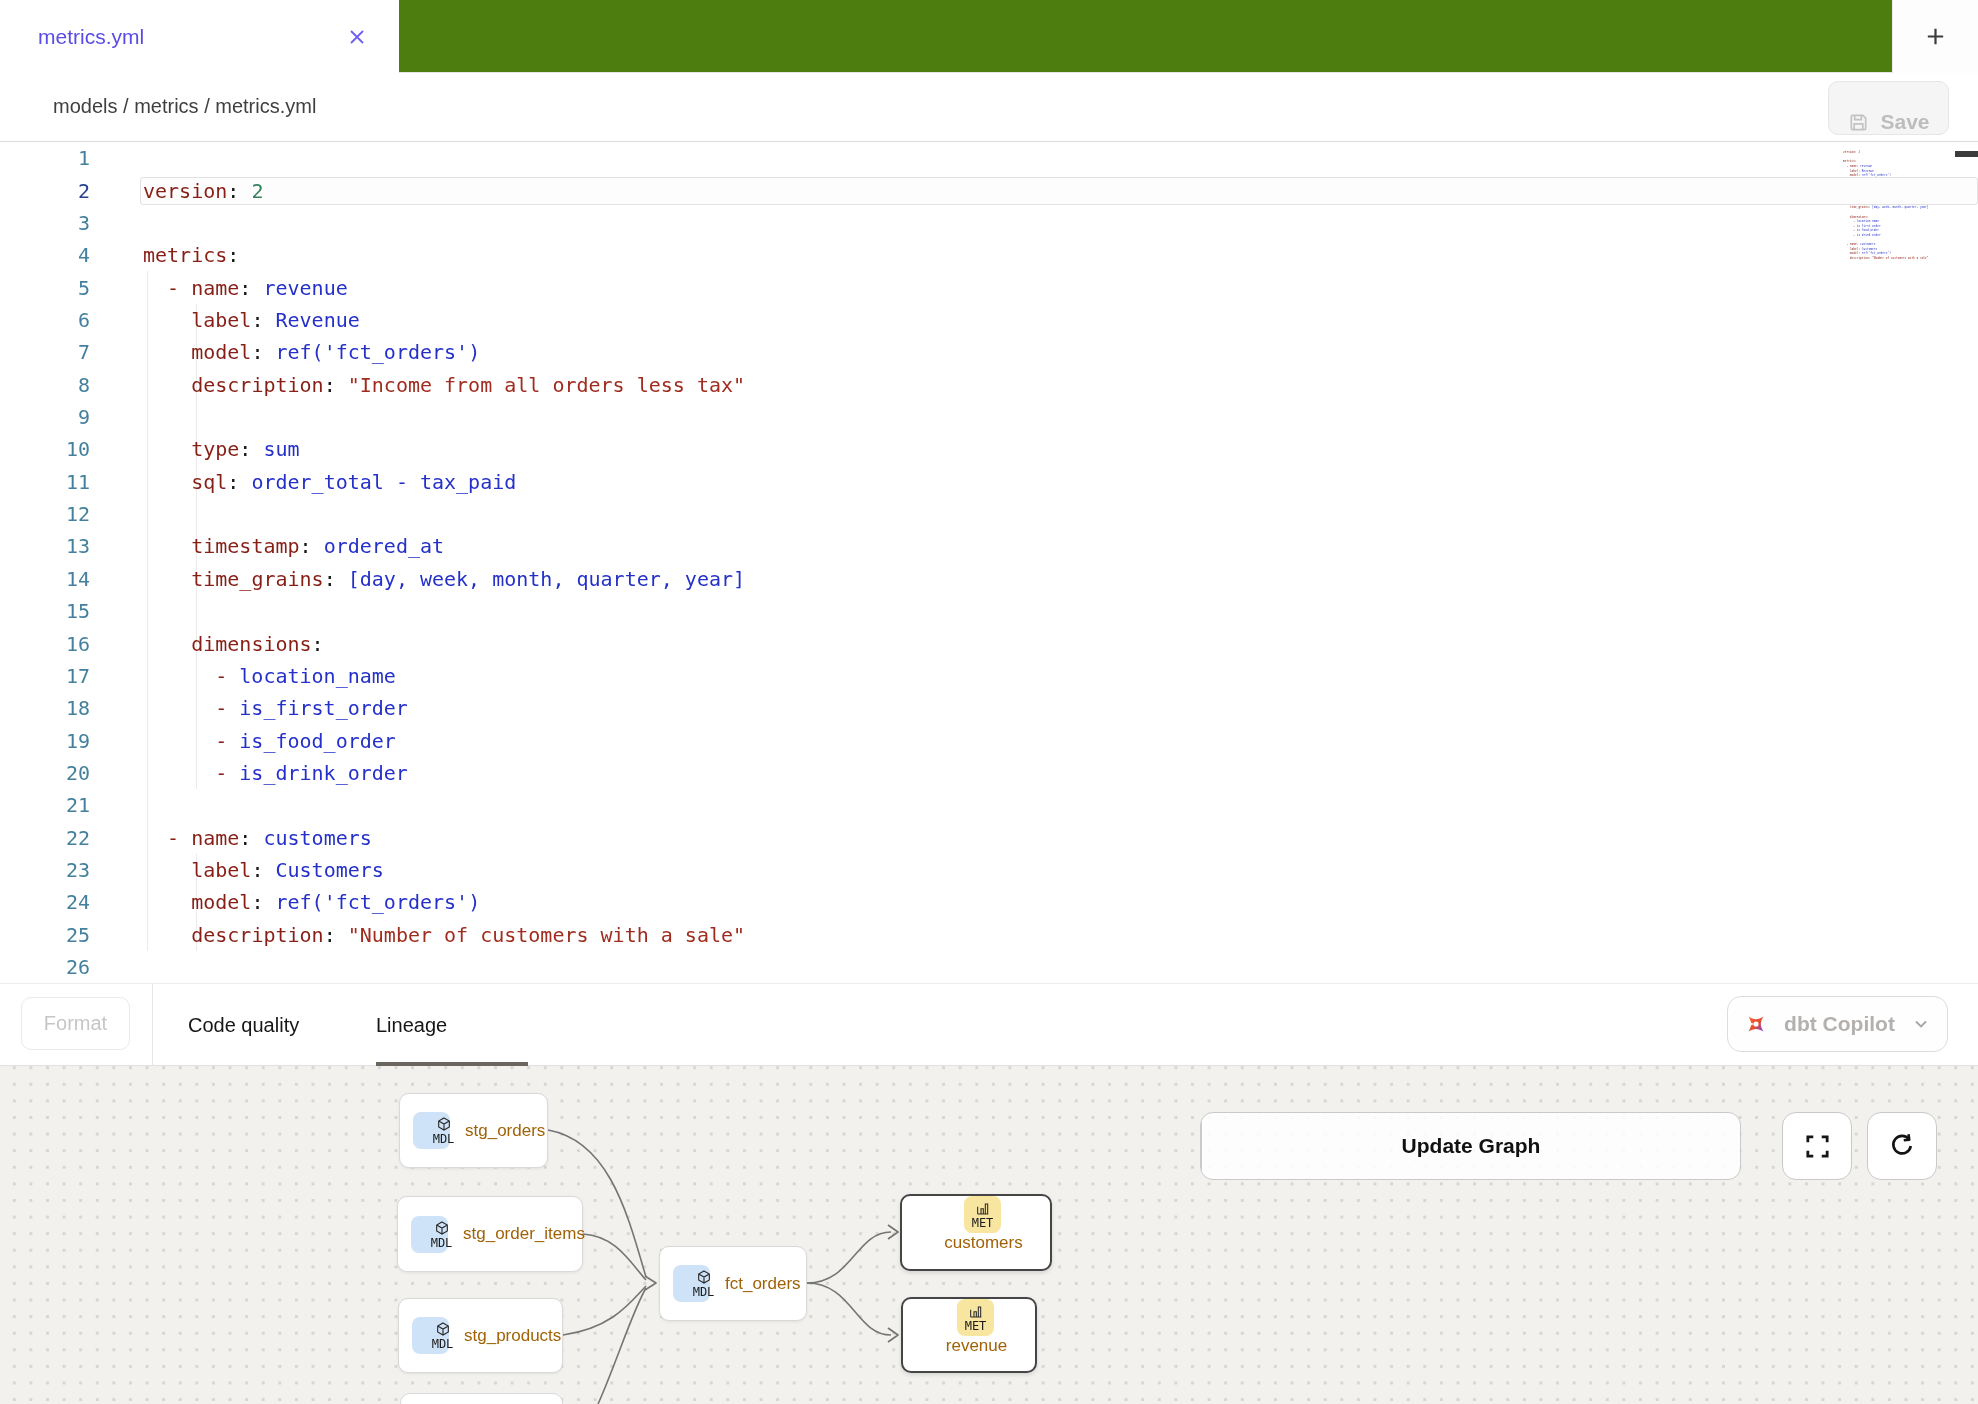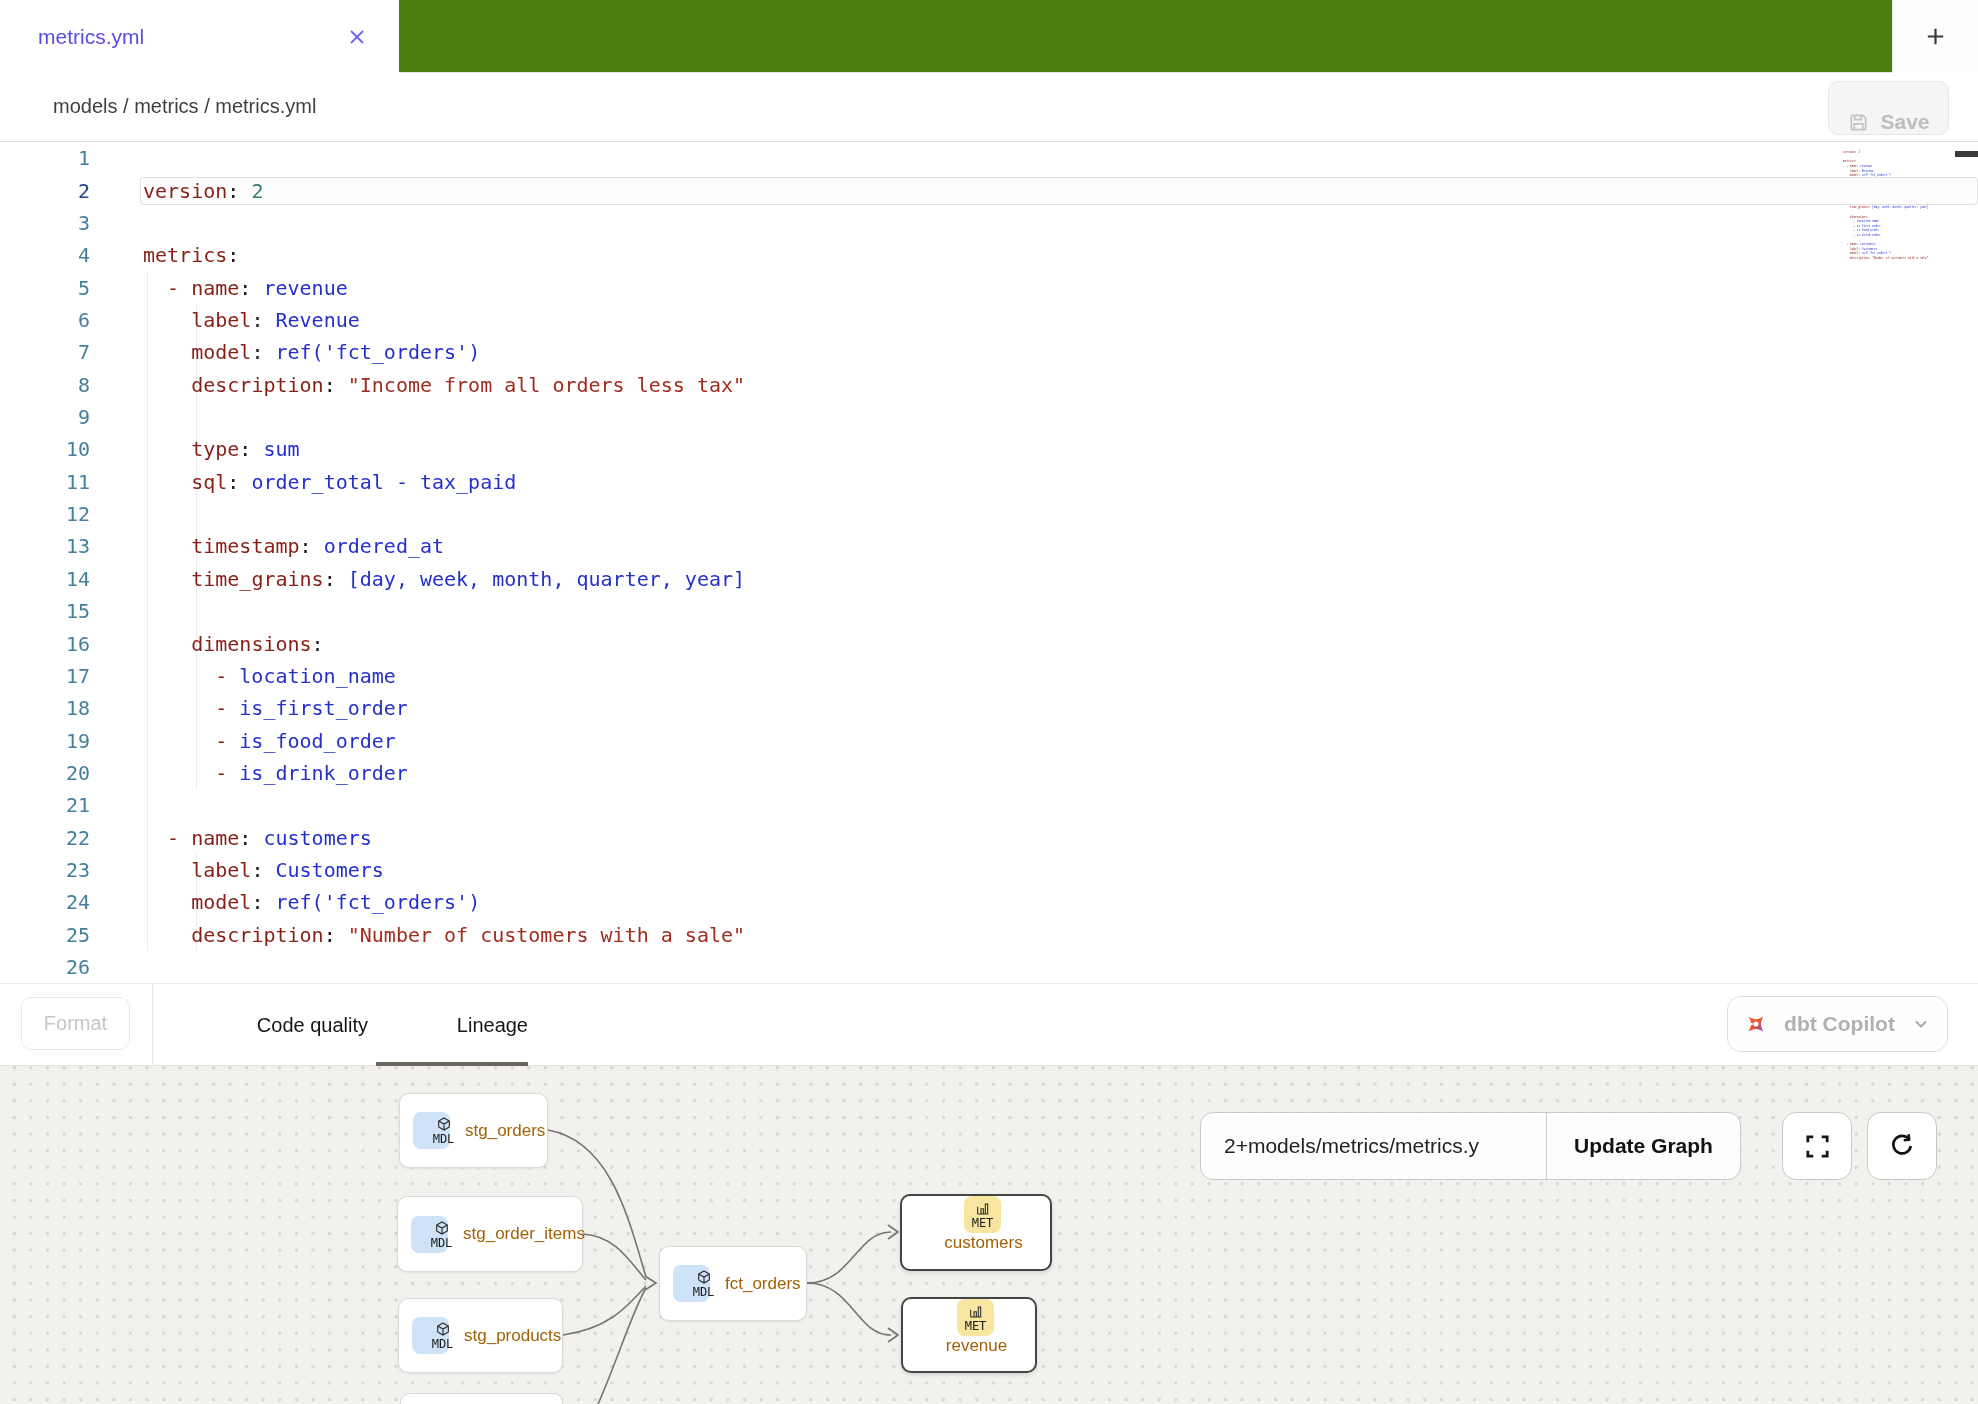--- a/index.html
+++ b/index.html
@@ -49,21 +49,21 @@
 
   
   .toolbar { position:absolute; left:0; top:983px; width:1978px; height:83px; background:#fff;
              border-top:1px solid #ececec; border-bottom:1px solid #e0e0e0; }
   .format-btn { position:absolute; left:21px; top:13px; width:109px; height:53px;
                 border:1px solid #e9e9e9; border-radius:10px; background:#fff;
                 color:#c8c6c4; font-size:20px; font-weight:500;
                 display:flex; align-items:center; justify-content:center; }
   .tb-divider { position:absolute; left:152px; top:0; width:1px; height:82px; background:#e6e6e6; }
   .tb-tab { position:absolute; top:0; height:82px; display:flex; align-items:center;
-            justify-content:flex-end; font-size:20px; color:#161616; font-weight:500; cursor:pointer; }
+            justify-content:flex-start; font-size:20px; color:#161616; font-weight:500; cursor:pointer; }
   .tb-tab.t0 { left:188px; width:180px; }
   .tb-tab.t1 { left:376px; width:152px; }
   .tb-tab.on::after { content:""; position:absolute; left:0; right:0; bottom:0; height:4px;
             background:#6b655f; }
   .copilot { position:absolute; right:30px; top:12px; width:221px; height:56px;
              border:1px solid #dddddd; border-radius:14px; background:#fefefe;
              display:flex; align-items:center; gap:12px; padding:0 16px 0 16px; }
   .copilot .lbl { color:#b3b0ad; font-size:21px; font-weight:600; flex:1; text-align:center; }
 
   
@@ -287,21 +287,20 @@
             <svg width="16" height="16" viewBox="0 0 24 24">
               <path d="M4 21 V10 M4 21 H20 M9 21 V13 H12.5 V21 M15.5 21 V6 H19 V21 M9 13 V16" stroke="#2a2a2a" stroke-width="1.6" fill="none"></path>
             </svg>
             <span class="btxt">MET</span>
           </div>
           <span class="nlabel">revenue</span>
         </div>
       </div>
 
     <div class="searchgrp">
-      <input type="text" value="2+models/metrics/metrics.y" style="">
       <div class="grp-div"></div>
       <button class="update-btn">Update Graph</button>
     </div>
     <div class="sqbtn fs">
       <svg width="29" height="29" viewBox="0 0 24 24">
         <path d="M4 8.5 V4 H8.5 M15.5 4 H20 V8.5 M20 15.5 V20 H15.5 M8.5 20 H4 V15.5" stroke="#161616" stroke-width="2.3" fill="none"></path>
       </svg>
     </div>
     <div class="sqbtn rf">
       <svg width="30" height="30" viewBox="0 0 24 24">

